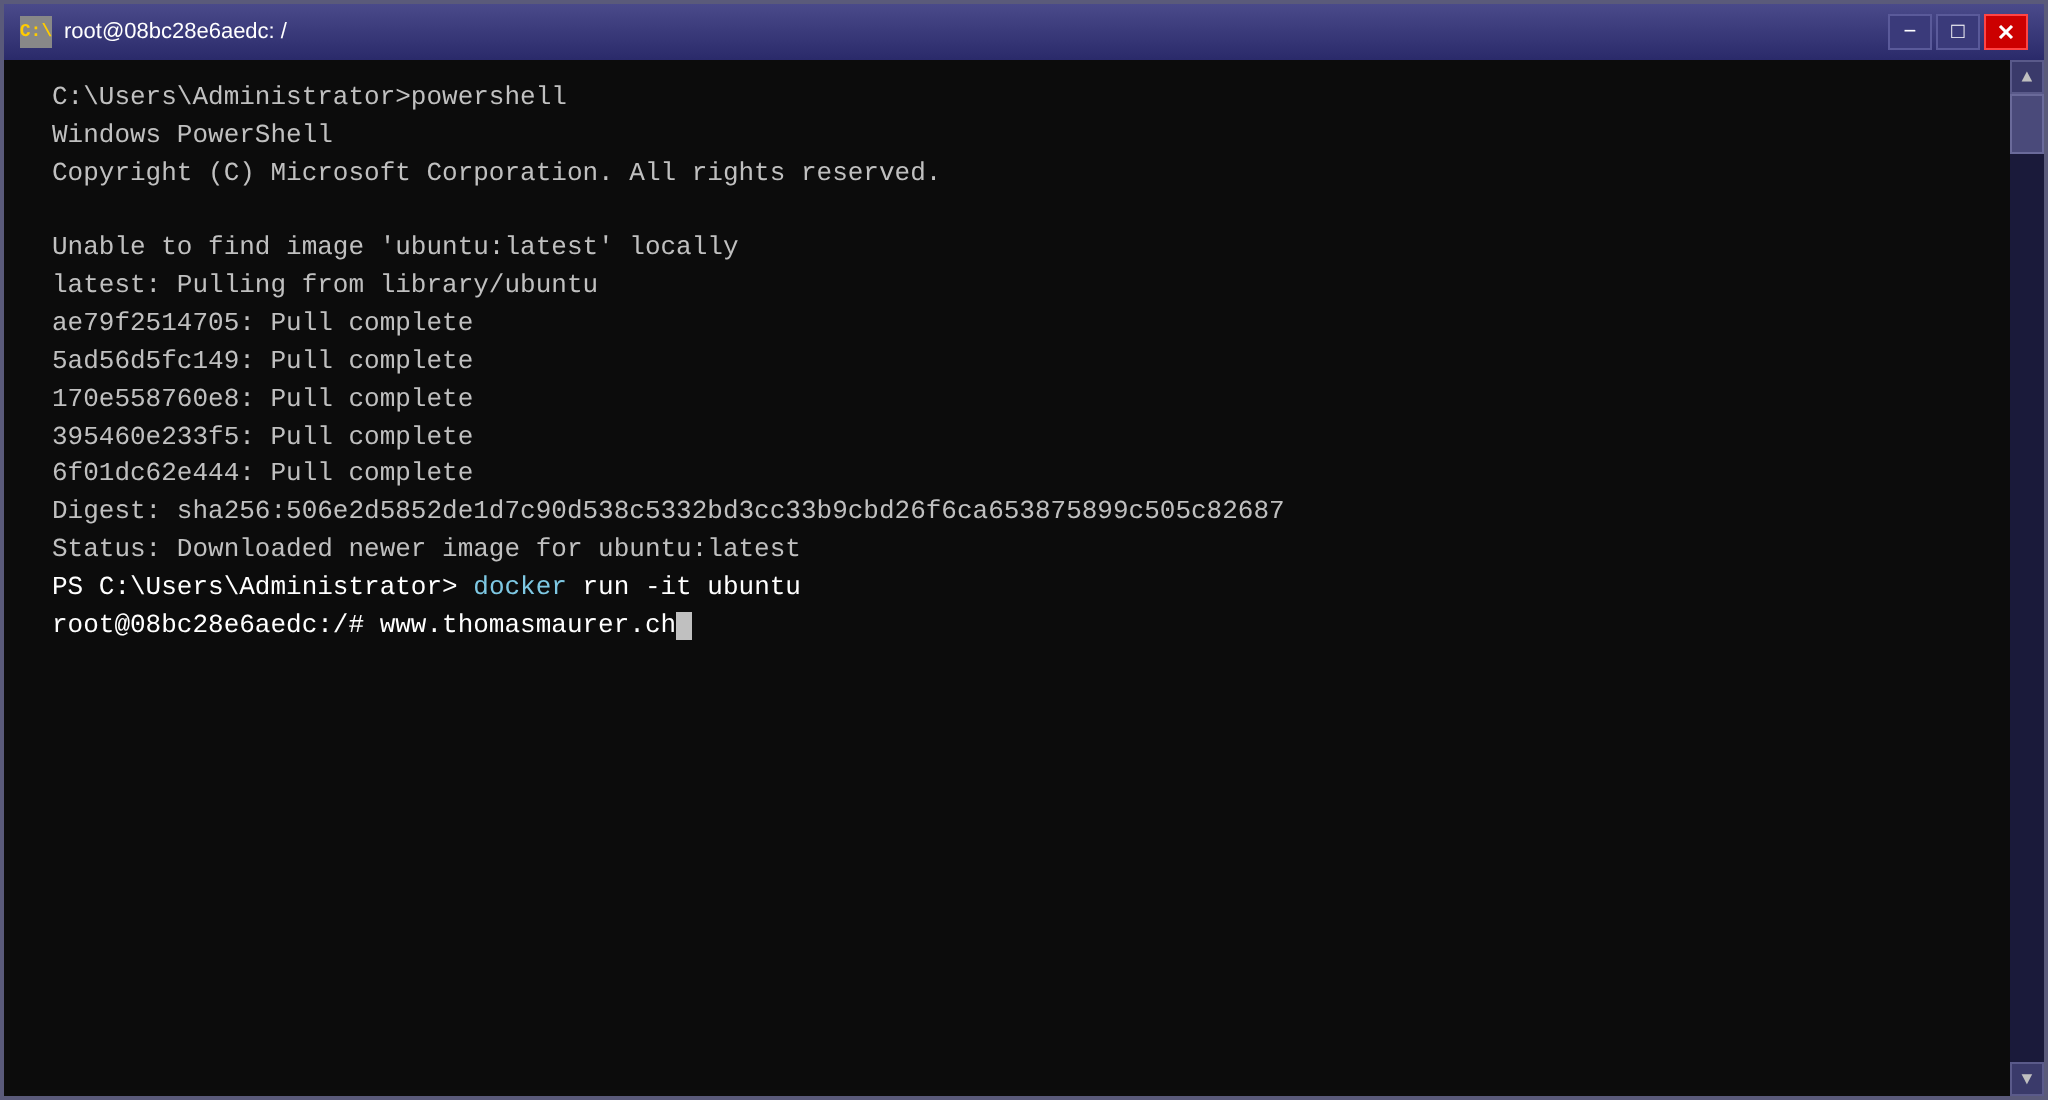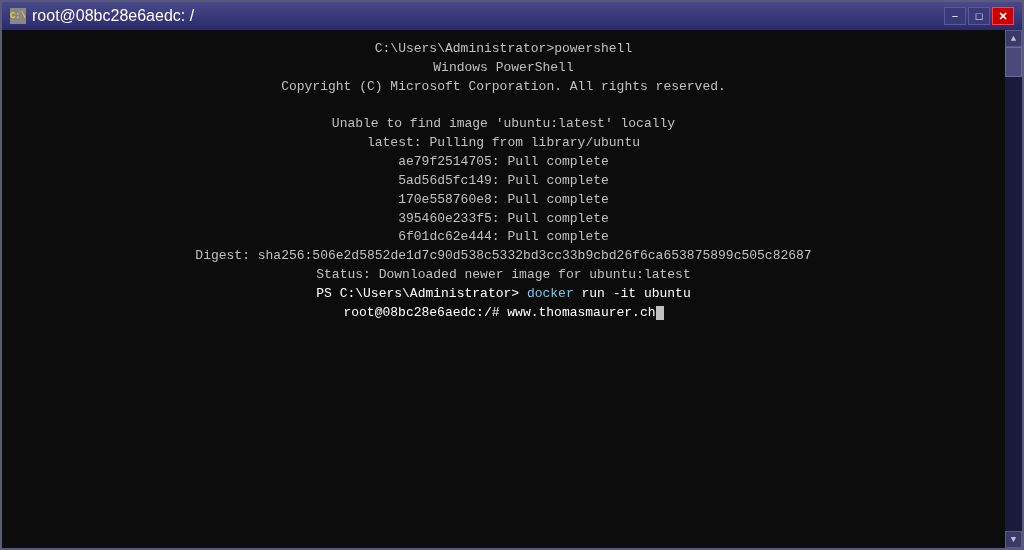--- a/index.html
+++ b/index.html
@@ -37,21 +37,21 @@
       display: inline-flex;
       align-items: center;
       justify-content: center;
       font-size: 10px;
       color: white;
       font-weight: bold;
     }
 
     .title-bar-text {
       color: white;
-      font-size: 16px;
+      font-size: 11px;
       font-family: 'Segoe UI', Arial, sans-serif;
       flex: 1;
     }
 
     .title-bar-buttons {
       display: flex;
       gap: 2px;
     }
 
     .tb-btn {
@@ -76,27 +76,26 @@
 
     .terminal-body {
       background: #0c0c0c;
       flex: 1;
       display: flex;
       overflow: hidden;
     }
 
     .terminal-content {
       flex: 1;
-      padding: 10px 9px;
+      padding: 10px 24px;
       overflow: hidden;
       color: #c0c0c0;
       font-size: 13px;
       line-height: 1.45;
       white-space: pre;
-      text-align: center;
     }
 
     .cmd-text { color: #ffffff; }
     .cursor {
       display: inline-block;
       width: 8px;
       height: 14px;
       background: #c0c0c0;
       vertical-align: text-bottom;
       animation: blink 1s step-end infinite;

